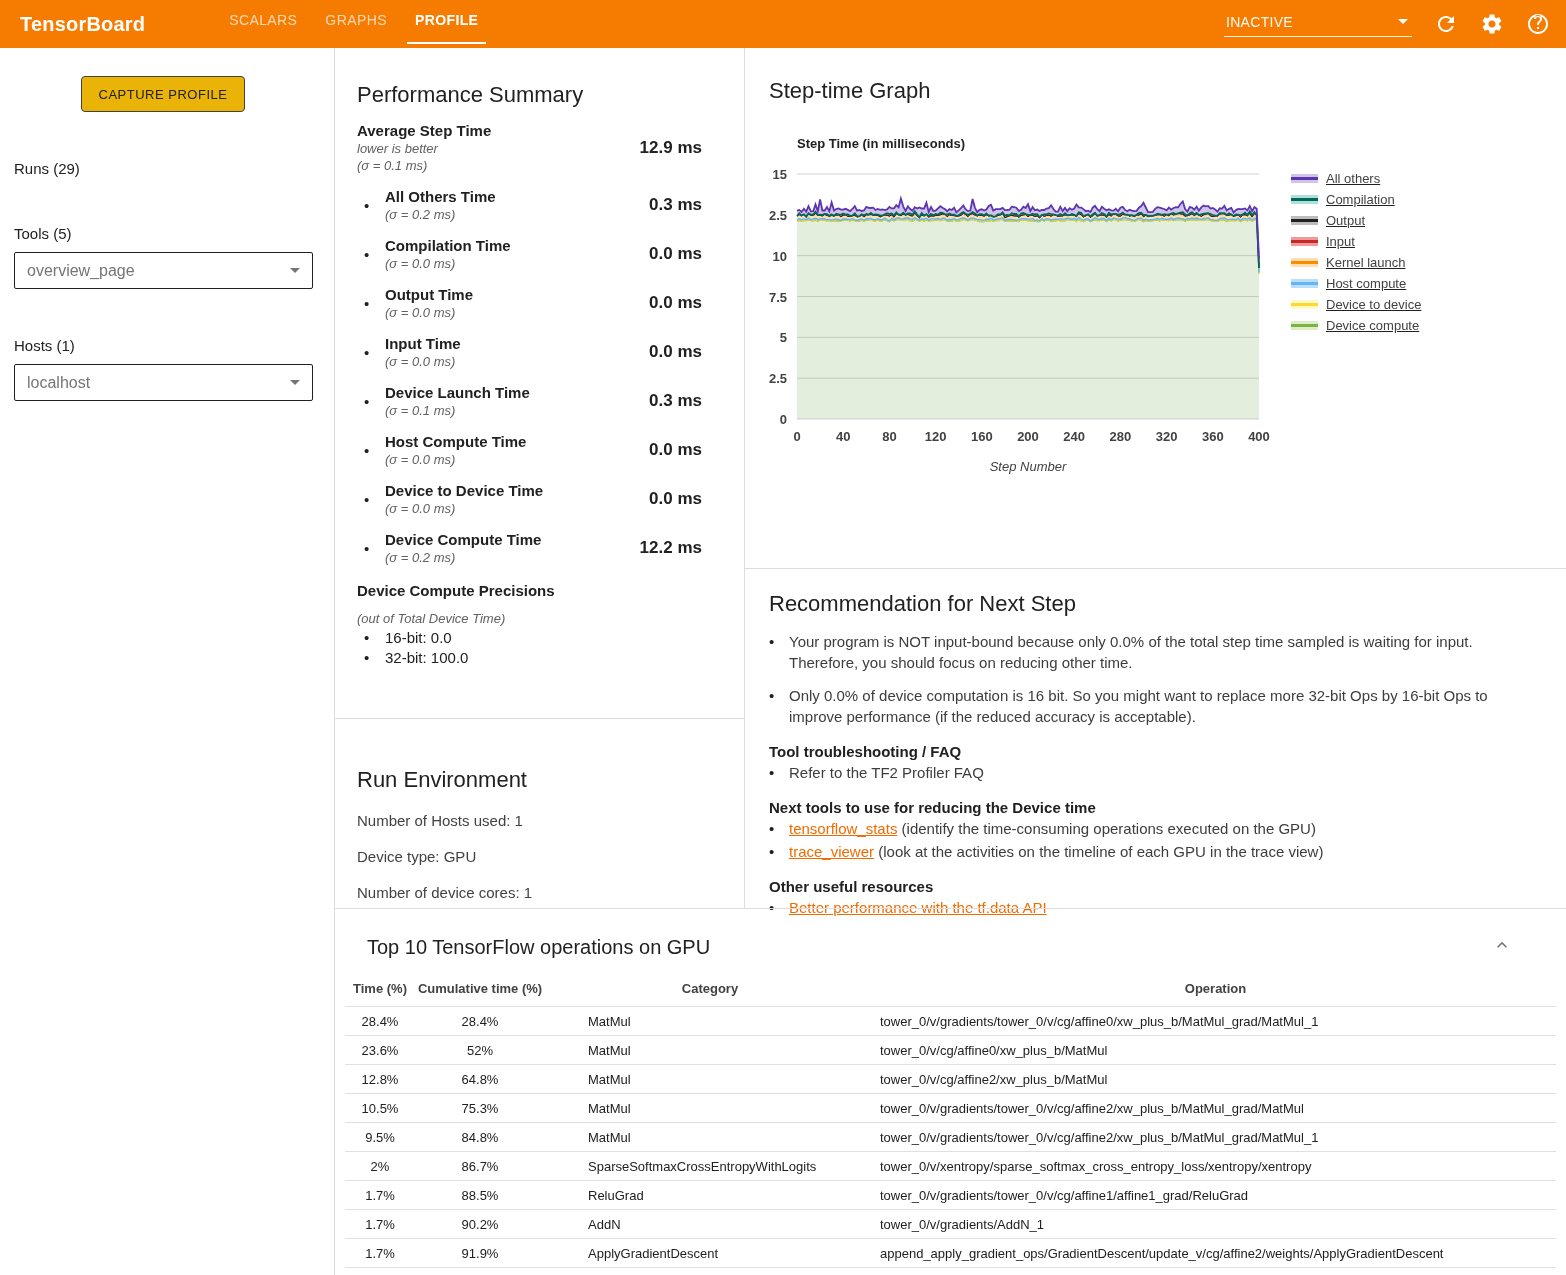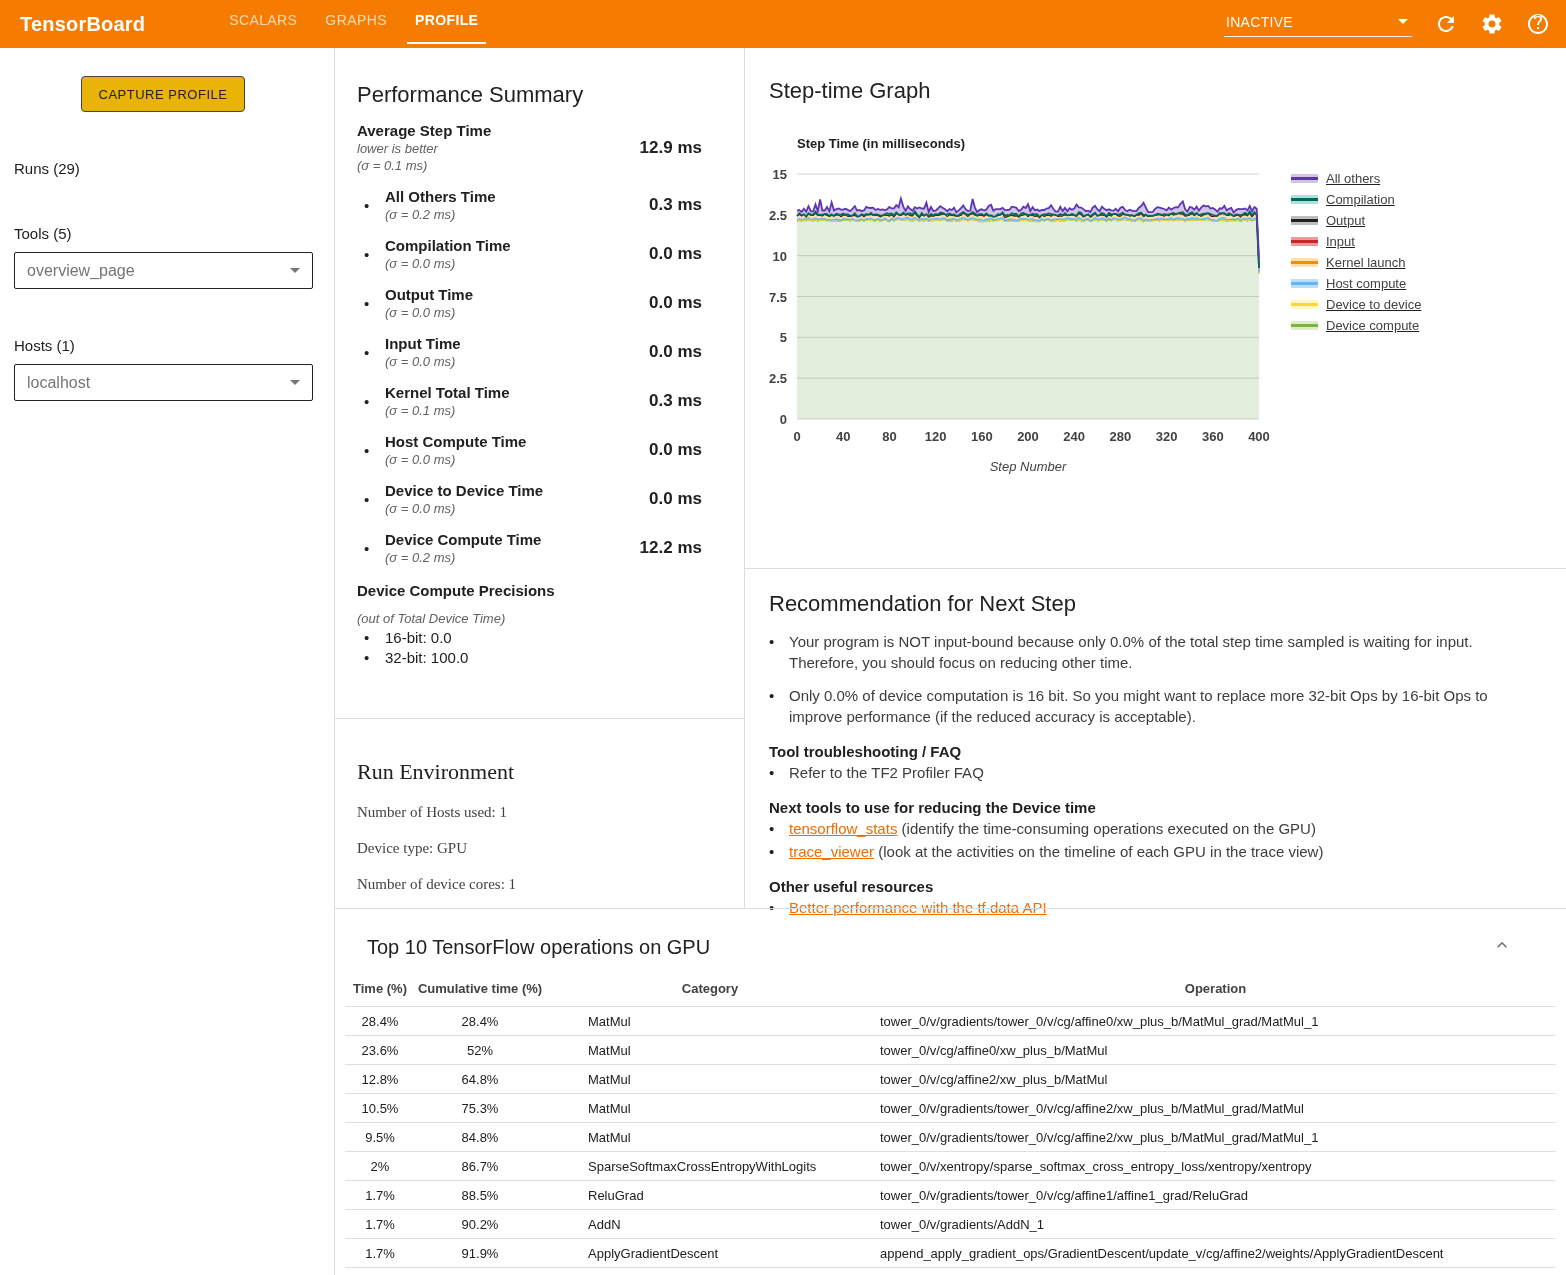--- a/index.html
+++ b/index.html
@@ -41,21 +41,21 @@
   .caret-g { width:0; height:0; border-left:5px solid transparent; border-right:5px solid transparent;
              border-top:5px solid #757575; }
   .caret-o { width:0; height:0; border-left:5px solid transparent; border-right:5px solid transparent;
              border-top:5px solid #e8710a; }
 
   
   .main { position:absolute; left:335px; top:48px; width:1231px; height:1227px; }
   .card-left { position:absolute; left:0; top:0; width:410px; height:670px;
                border-right:1px solid #ddd; padding:0 42px 0 22px; }
   .card-runenv { position:absolute; left:0; top:670px; width:410px; height:190px;
-                 border-right:1px solid #ddd; border-top:1px solid #ddd; padding:0 22px;font-family:Liberation Serif, serif; }
+                 border-right:1px solid #ddd; border-top:1px solid #ddd; padding:8px 22px; }
   .col-right { position:absolute; left:410px; top:0; width:821px; height:860px; }
   .sec-graph { height:490px; padding:0 0 0 24px; }
   .sec-rec { border-top:1px solid #ddd; padding:22px 40px 0 24px; }
   .card-ops { position:absolute; left:0; top:860px; width:1231px; height:367px;
               border-top:1px solid #ddd; padding:0 10px; }
 
   h2.section { font-size:22px; font-weight:400; color:#212121; }
 
   
   .ps-title { margin-top:34px; }
@@ -198,21 +198,21 @@
       <span class="bullet">•</span>
       <div class="m-left">
         <div class="m-label">Input Time</div>
         <div class="m-sigma">(σ = 0.0 ms)</div>
       </div>
       <div class="m-value">0.0 ms</div>
     </div>
     <div class="metric-row">
       <span class="bullet">•</span>
       <div class="m-left">
-        <div class="m-label">Kernel Total Time</div>
+        <div class="m-label">Device Launch Time</div>
         <div class="m-sigma">(σ = 0.1 ms)</div>
       </div>
       <div class="m-value">0.3 ms</div>
     </div>
     <div class="metric-row">
       <span class="bullet">•</span>
       <div class="m-left">
         <div class="m-label">Host Compute Time</div>
         <div class="m-sigma">(σ = 0.0 ms)</div>
       </div>

